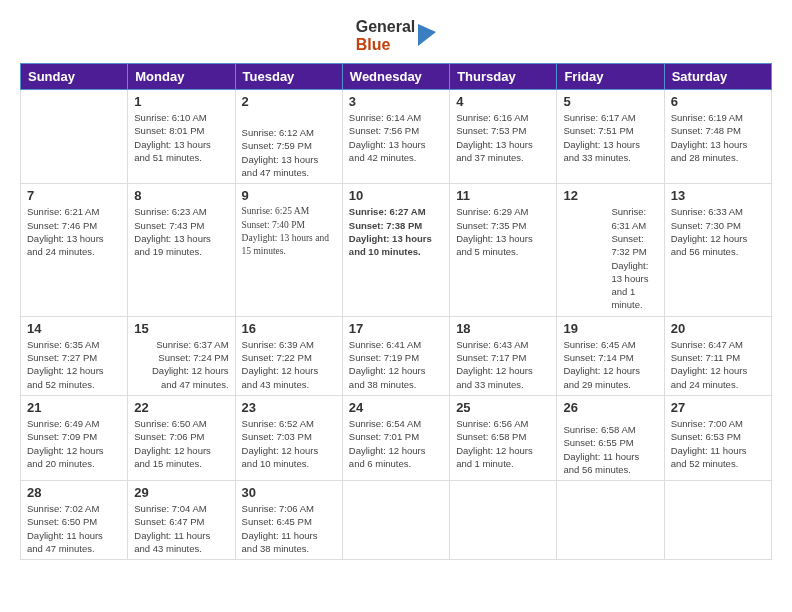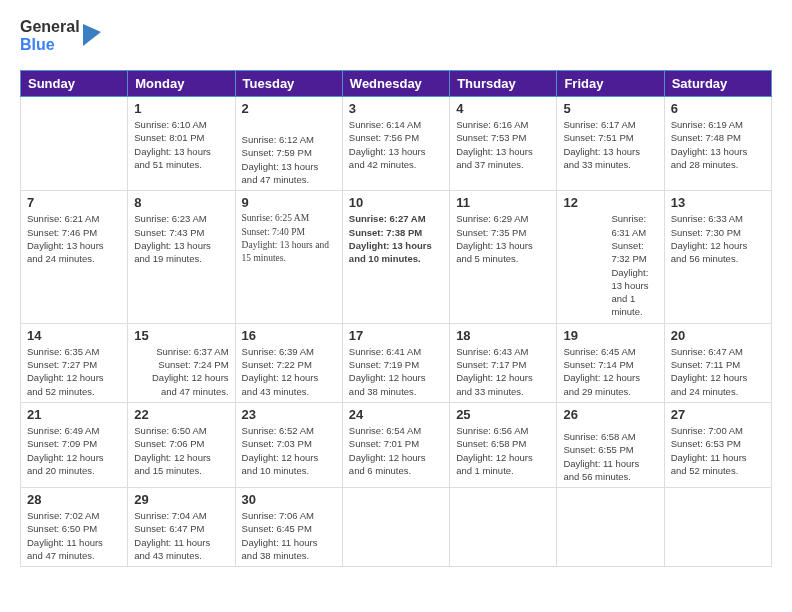--- a/index.html
+++ b/index.html
@@ -11,42 +11,42 @@
       overflow: hidden;
     }
     .page {
       width: 792px;
       height: 612px;
       background: #fff;
       padding: 18px 20px 10px 20px;
     }
     .header {
       display: flex;
-      justify-content: flex-start;
+      justify-content: center;
       align-items: flex-start;
-      margin-bottom: 17px;
+      margin-bottom: 10px;
     }
     .logo {
       display: flex;
       align-items: center;
     }
     .logo-text {
       display: flex;
       flex-direction: column;
       line-height: 1.1;
     }
     .logo-general {
       font-size: 16px;
       font-weight: bold;
       color: #333;
     }
     .logo-blue {
       font-size: 16px;
       font-weight: bold;
-      color: #3b82f6;
+      color: #c2410c;
     }
     .logo-icon {
       width: 18px;
       height: 22px;
       margin-left: 3px;
       margin-top: -2px;
     }
     .title-block {
       text-align: right;
     }

